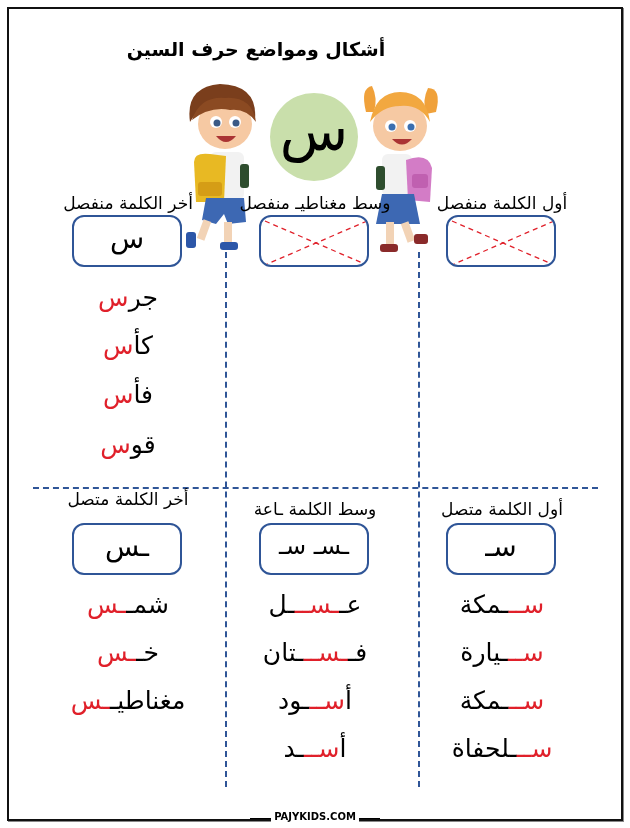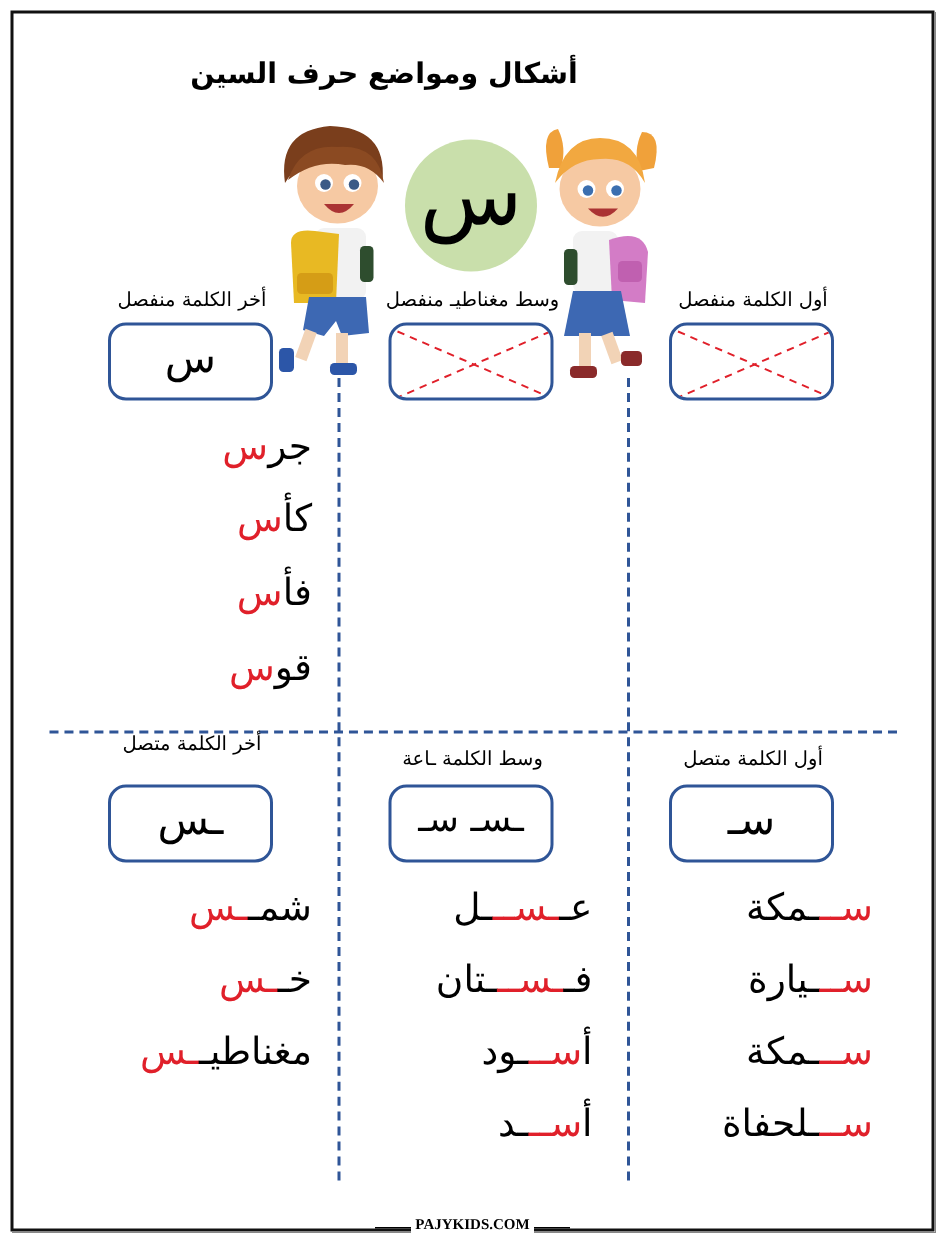--- a/index.html
+++ b/index.html
@@ -6,36 +6,36 @@
   body { width:630px; height:828px; position:relative; overflow:hidden;
          font-family:"DejaVu Sans", sans-serif; color:#000; }
   .frame { position:absolute; left:7px; top:7px; width:612px; height:810px;
            border:2px solid #111; box-shadow:1px 1px 0 #888; }
   .title { position:absolute; left:0; width:512px; top:38px; text-align:center;
            font-size:19px; font-weight:bold; direction:rtl; }
   .circle { position:absolute; left:270px; top:93px; width:88px; height:88px;
             border-radius:50%; background:#c9dfab; display:flex;
             align-items:center; justify-content:center; }
   .circle span { font-size:56px; line-height:1; margin-top:-12px; }
-  .label { position:absolute; width:160px; text-align:center; font-size:13px;
+  .label { position:absolute; width:160px; text-align:center; font-size:17px;
            direction:rtl; white-space:nowrap; }
   .box { position:absolute; width:110px; height:52px; border:2px solid #2f5597;
          border-radius:12px; box-sizing:border-box; background:#fff;
          display:flex; align-items:center; justify-content:center;
          font-size:28px; overflow:hidden; }
   .box .glyph { margin-top:-6px; direction:rtl; }
   .box svg { position:absolute; left:0; top:0; }
   .vline { position:absolute; width:0; border-left:2px dashed #2f5597; }
   .hline { position:absolute; height:0; border-top:2px dashed #2f5597; }
-  .word { position:absolute; width:160px; text-align:right; font-size:25px;
+  .word { position:absolute; width:160px; text-align:center; font-size:25px;
           direction:rtl; white-space:nowrap; }
   .red { color:#e0202a; }
   .footer { position:absolute; left:0; width:630px; top:811px; text-align:center;
             font-size:10px; font-weight:bold; }
-  .footer span { background:#fff; padding:0 3px; position:relative; z-index:2;font-family:Liberation Serif, serif; }
+  .footer span { background:#fff; padding:0 3px; position:relative; z-index:2; }
   .footer:before { content:""; position:absolute; left:250px; right:250px;
                    top:7px; border-top:1px solid #000; }
   .kid { position:absolute; }
 </style>
 </head>
 <body>
 
 <div class="frame"></div>
 
 <div class="title">أشكال ومواضع حرف السين</div>

